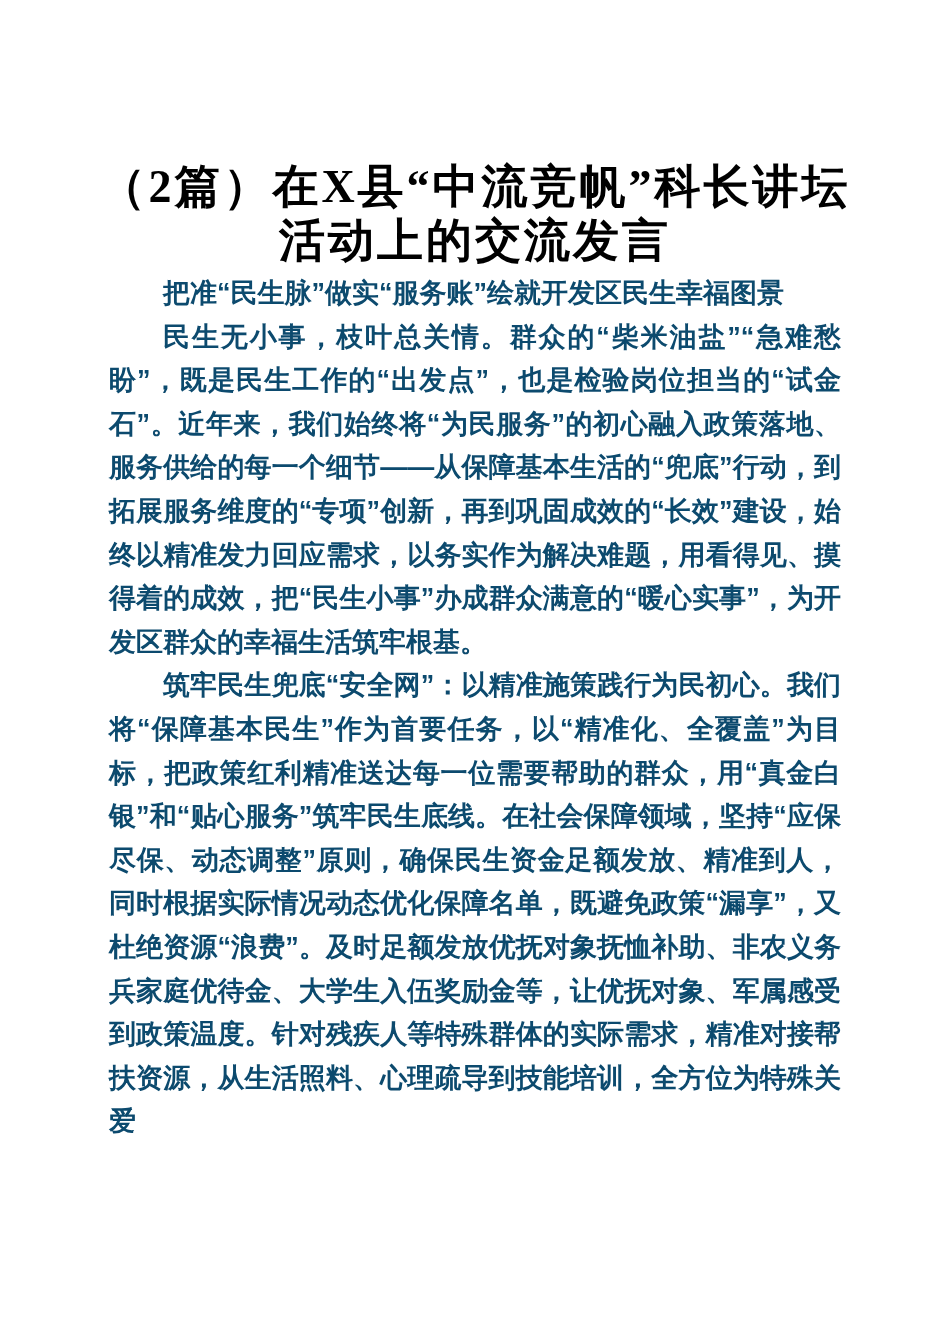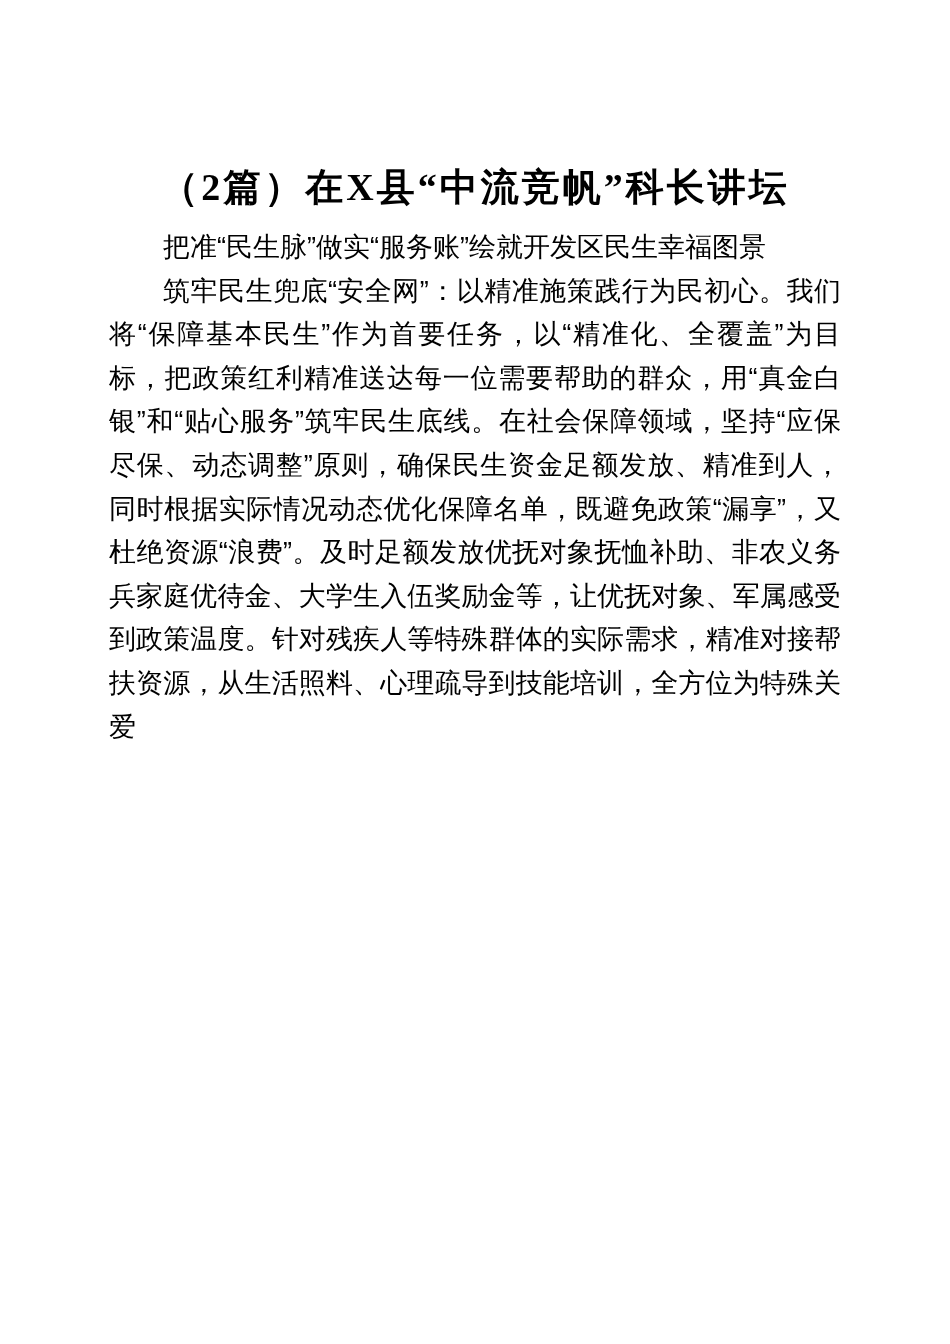--- a/index.html
+++ b/index.html
@@ -9,52 +9,55 @@
   }
   .page {
     position: relative;
     width: 950px;
     height: 1344px;
     background: #ffffff;
     color: #000000;
     overflow: hidden;
   }
   .doc-title {
-    margin: 160px auto 12px auto;
+    margin: 160px auto 4px auto;
     width: 780px;
     font-family: "Liberation Serif", serif;
     font-weight: 700;
-    font-size: 38px;
+    font-size: 46px;
     line-height: 54px;
     letter-spacing: 3px;
     text-align: center;
     color: #000000;
   }
   .doc-body {
     width: 732px;
     margin: 4px auto 13px auto;
     font-family: "Liberation Sans", sans-serif;
     font-size: 27px;
     line-height: 43.6px;
     text-align: justify;
-    color: #000000;
+    color: #0c4a6e;
+    font-weight: bold;
   }
   .doc-body p {
     margin: 0;
     padding: 0;
     text-indent: 2em;
   }
 </style>
 </head>
 <body>
 
 <div class="page">
 
   <h1 class="doc-title">
     <div>（2篇）在X县“中流竞帆”科长讲坛</div>
+    <div>活动上的交流发言</div>
   </h1>
 
   <div class="doc-body">
     <p>把准“民生脉”做实“服务账”绘就开发区民生幸福图景</p>
+    <p>民生无小事，枝叶总关情。群众的“柴米油盐”“急难愁盼”，既是民生工作的“出发点”，也是检验岗位担当的“试金石”。近年来，我们始终将“为民服务”的初心融入政策落地、服务供给的每一个细节——从保障基本生活的“兜底”行动，到拓展服务维度的“专项”创新，再到巩固成效的“长效”建设，始终以精准发力回应需求，以务实作为解决难题，用看得见、摸得着的成效，把“民生小事”办成群众满意的“暖心实事”，为开发区群众的幸福生活筑牢根基。</p>
     <p>筑牢民生兜底“安全网”：以精准施策践行为民初心。我们将“保障基本民生”作为首要任务，以“精准化、全覆盖”为目标，把政策红利精准送达每一位需要帮助的群众，用“真金白银”和“贴心服务”筑牢民生底线。在社会保障领域，坚持“应保尽保、动态调整”原则，确保民生资金足额发放、精准到人，同时根据实际情况动态优化保障名单，既避免政策“漏享”，又杜绝资源“浪费”。及时足额发放优抚对象抚恤补助、非农义务兵家庭优待金、大学生入伍奖励金等，让优抚对象、军属感受到政策温度。针对残疾人等特殊群体的实际需求，精准对接帮扶资源，从生活照料、心理疏导到技能培训，全方位为特殊关爱</p>
   </div>
 
 </div>
 
 </body></html>

